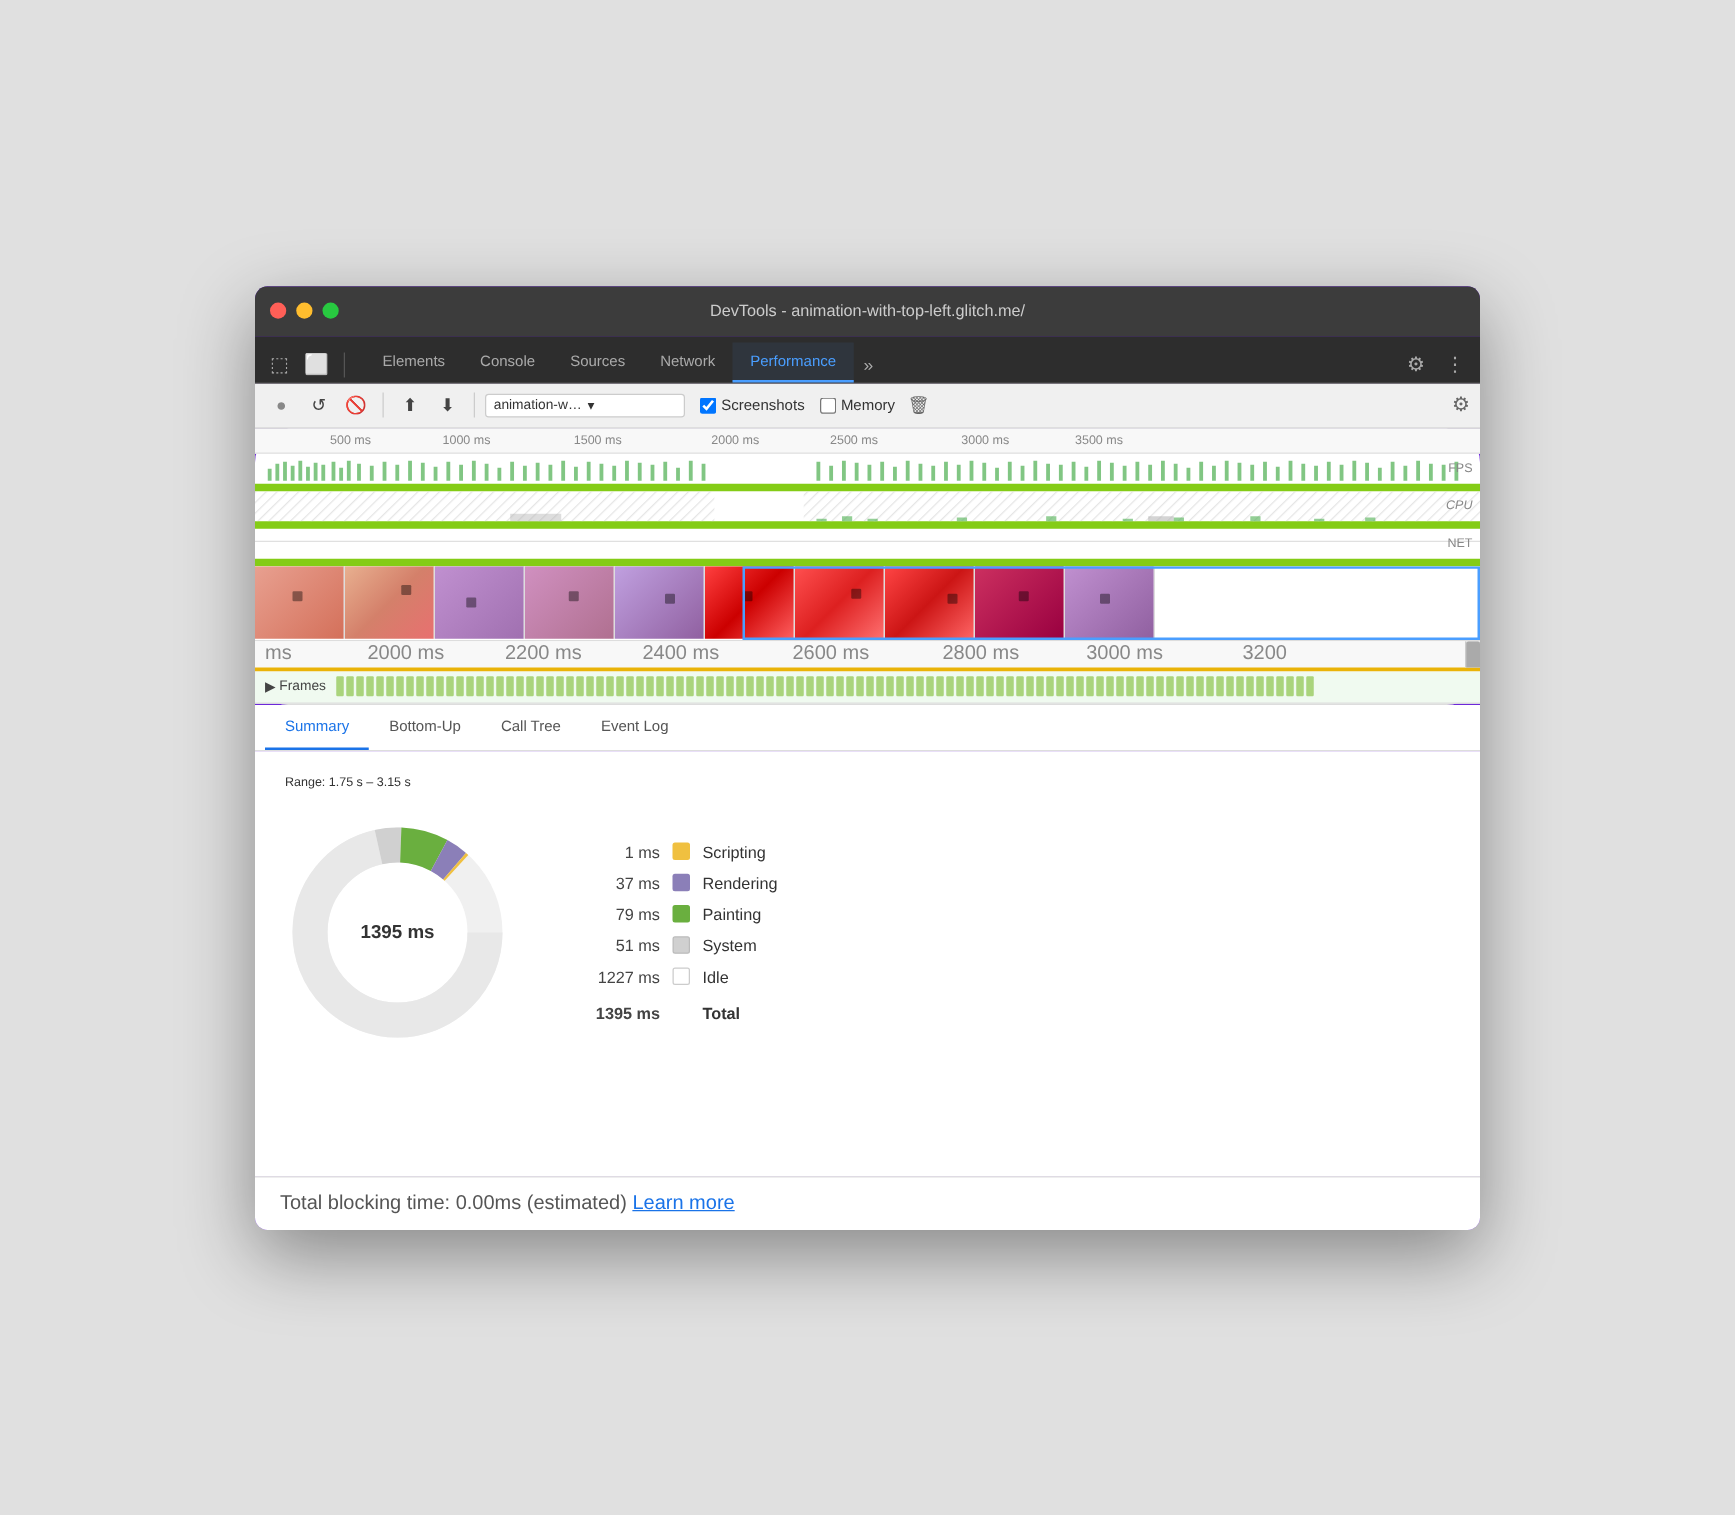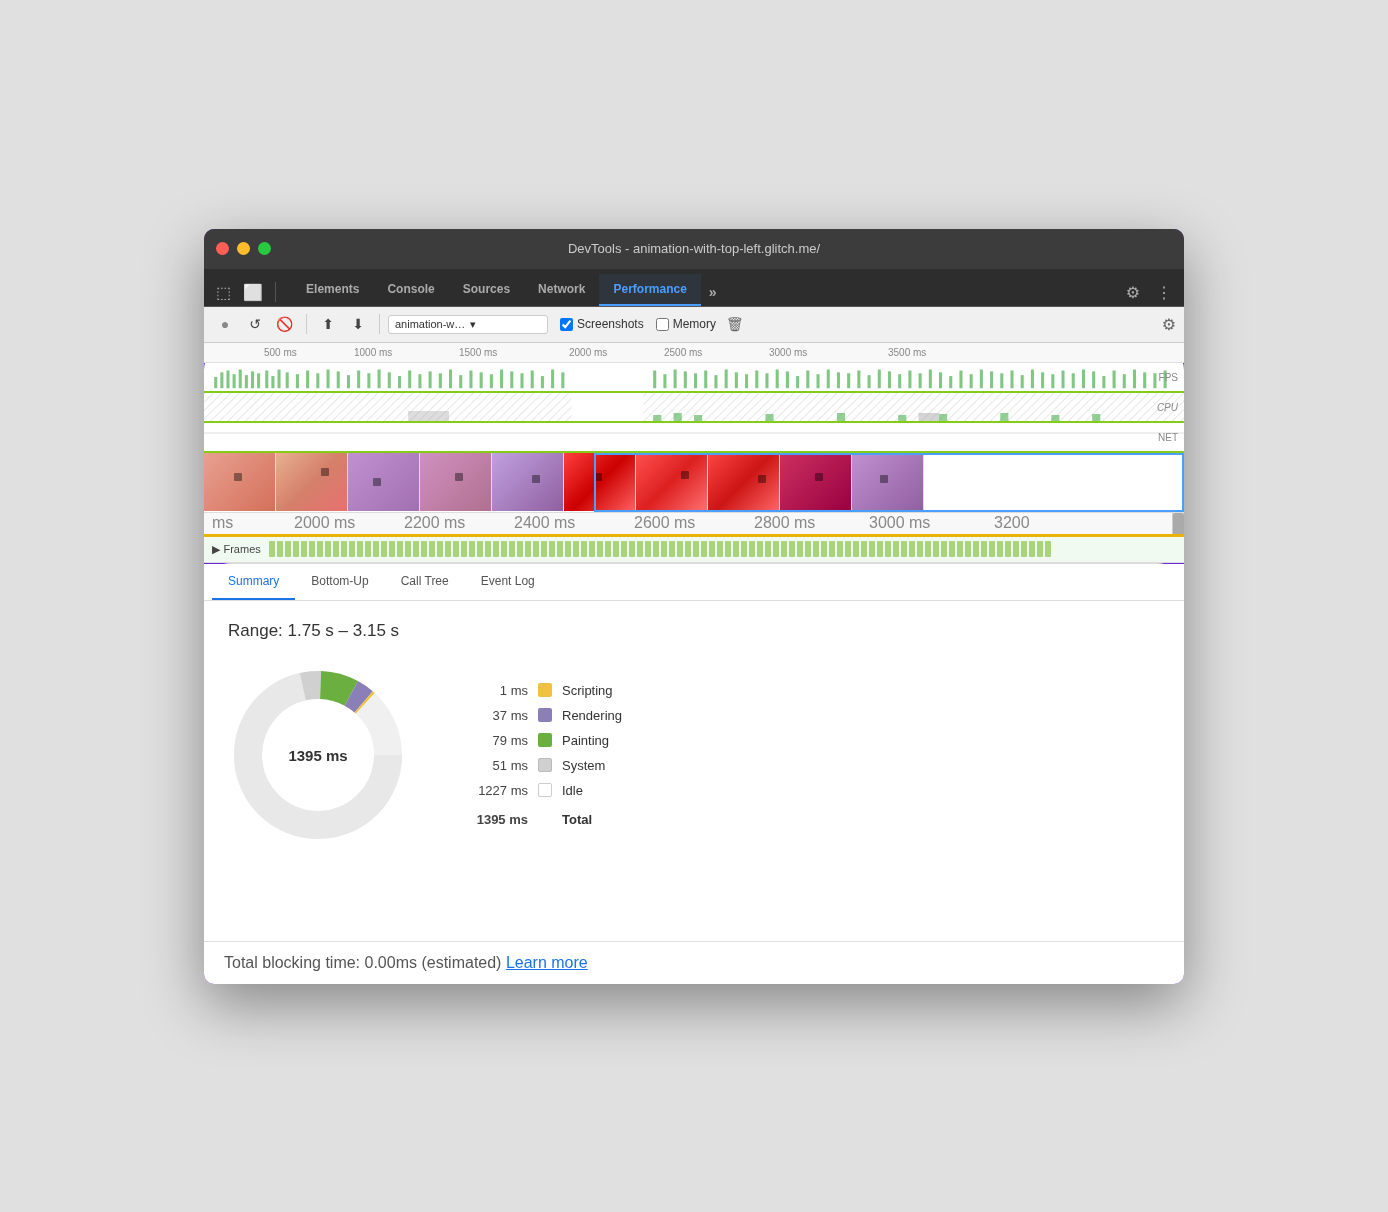--- a/index.html
+++ b/index.html
@@ -70,21 +70,20 @@
     .tab-separator {
       width: 1px;
       height: 20px;
       background: #555;
       margin: 0 4px;
     }
     .nav-tabs {
       display: flex;
       align-items: flex-end;
       flex: 1;
-      font-weight: bold;
     }
     .nav-tab {
       padding: 6px 14px;
       color: #aaa;
       font-size: 12px;
       cursor: pointer;
       border-bottom: 2px solid transparent;
       height: 32px;
       display: flex;
       align-items: center;
@@ -200,21 +199,21 @@
       background: #f8f8f8;
       border-bottom: 1px solid #e0e0e0;
       font-size: 10px;
       color: #888;
       position: relative;
       overflow: hidden;
     }
     .fps-row, .cpu-row, .net-row {
       height: 30px;
       position: relative;
-      border-bottom: 2px solid #84cc16;
+      border-bottom: 6px solid #84cc16;
       display: flex;
       align-items: center;
     }
     .row-label {
       position: absolute;
       right: 6px;
       top: 50%;
       transform: translateY(-50%);
       font-size: 10px;
       color: #888;
@@ -333,21 +332,21 @@
       color: #1a73e8;
       border-bottom: 2px solid #1a73e8;
     }
     
     .content-area {
       background: white;
       padding: 20px 24px;
       min-height: 340px;
     }
     .range-text {
-      font-size: 17px;
+      font-size: 10px;
       color: #333;
       margin-bottom: 24px;
     }
     .summary-container {
       display: flex;
       align-items: center;
       gap: 60px;
     }
     
     .donut-wrapper {
@@ -480,21 +479,21 @@
 
   <div class="timeline-area" style="position:relative;border-radius:27px;">
 
     <div class="timeline-ruler">
       <span style="position:absolute;left:60px">500 ms</span>
       <span style="position:absolute;left:150px">1000 ms</span>
       <span style="position:absolute;left:255px">1500 ms</span>
       <span style="position:absolute;left:365px">2000 ms</span>
       <span style="position:absolute;left:460px">2500 ms</span>
       <span style="position:absolute;left:565px">3000 ms</span>
-      <span style="position:absolute;left:684px">3500 ms</span>
+      <span style="position:absolute;left:656px">3500 ms</span>
     </div>
 
     <div class="fps-row">
       <svg class="fps-chart" viewBox="0 0 960 30" preserveAspectRatio="none">
 
         <g fill="#4caf50" opacity="0.7">
 
           <rect x="10" y="15" width="3" height="12"></rect>
           <rect x="16" y="10" width="3" height="17"></rect>
           <rect x="22" y="8" width="3" height="19"></rect>

